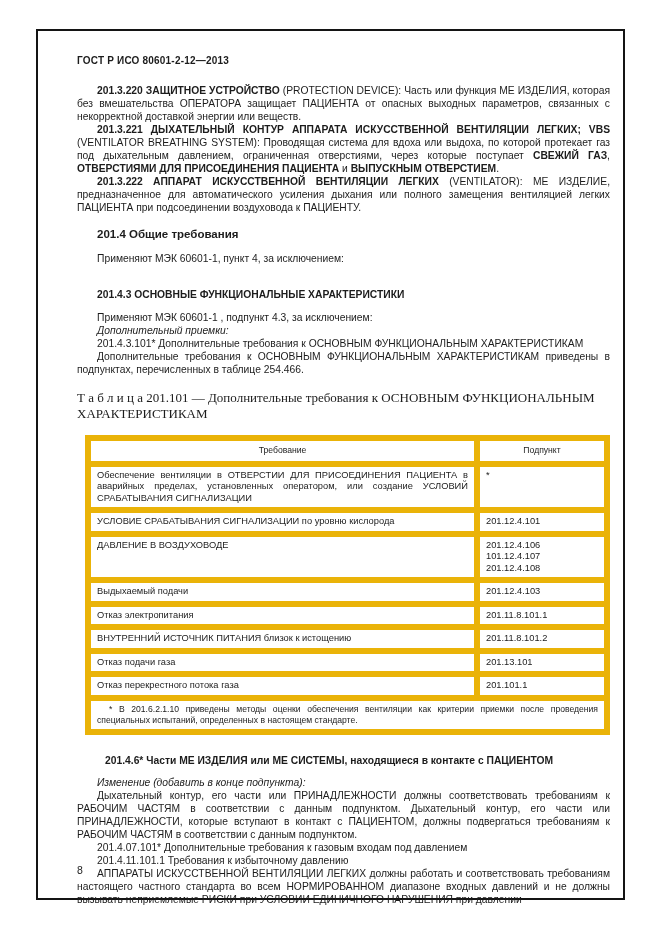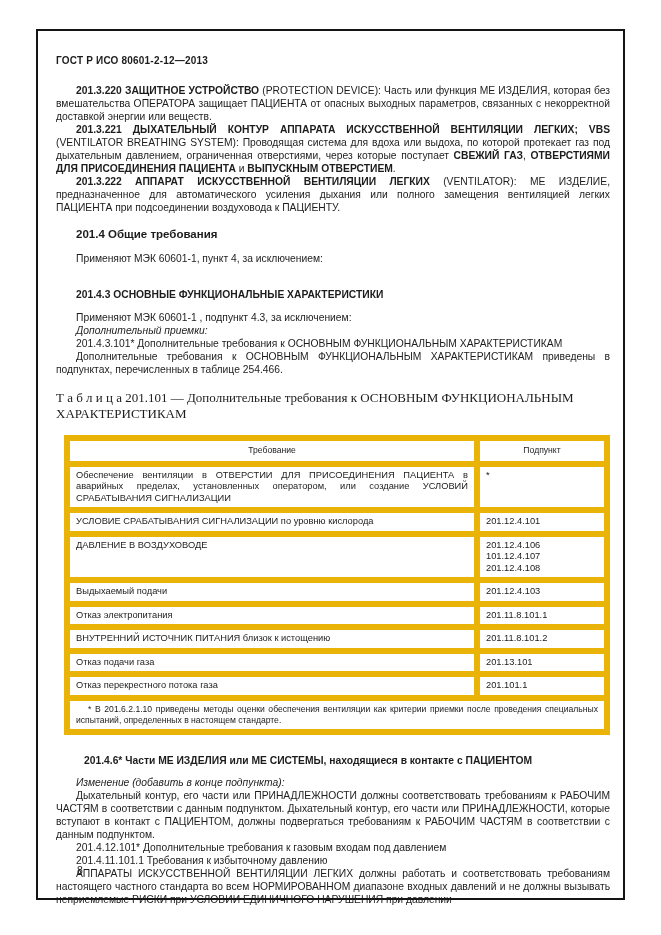--- a/index.html
+++ b/index.html
@@ -9,21 +9,21 @@
     font-family:"Liberation Sans", sans-serif;
     color:#1c1c1c;
     -webkit-font-smoothing:antialiased;
   }
   .frame {
     position:absolute;
     left:36px; top:29px;
     width:589px; height:871px;
     border:2px solid #141414;
     background:#ffffff;
-    padding:24px 13px 0 18px;
+    padding:24px 13px 0 39px;
   }
   .doc-header {
     font-weight:bold;
     font-size:10px;
     letter-spacing:.2px;
     margin-bottom:18px;
   }
   p.body {
     font-size:10.3px;
     line-height:13px;
@@ -158,19 +158,19 @@
       <tr>
         <td class="cell-footnote" colspan="2">* В 201.6.2.1.10 приведены методы оценки обеспечения вентиляции как критерии приемки после проведения специальных испытаний, определенных в настоящем стандарте.</td>
       </tr>
     </tbody>
   </table>
 
   <h3 class="clause46">201.4.6* Части МЕ ИЗДЕЛИЯ или МЕ СИСТЕМЫ, находящиеся в контакте с ПАЦИЕНТОМ</h3>
 
   <p class="body indent i">Изменение (добавить в конце подпункта):</p>
   <p class="body indent">Дыхательный контур, его части или ПРИНАДЛЕЖНОСТИ должны соответствовать требованиям к РАБОЧИМ ЧАСТЯМ в соответствии с данным подпунктом. Дыхательный контур, его части или ПРИНАДЛЕЖНОСТИ, которые вступают в контакт с ПАЦИЕНТОМ, должны подвергаться требованиям к РАБОЧИМ ЧАСТЯМ в соответствии с данным подпунктом.</p>
-  <p class="body indent">201.4.12.101* Дополнительные требования к газовым входам под давлением</p>
+  <p class="body indent">201.4.07.101* Дополнительные требования к газовым входам под давлением</p>
   <p class="body indent">201.4.11.101.1 Требования к избыточному давлению</p>
   <p class="body indent">АППАРАТЫ ИСКУССТВЕННОЙ ВЕНТИЛЯЦИИ ЛЕГКИХ должны работать и соответствовать требованиям настоящего частного стандарта во всем НОРМИРОВАННОМ диапазоне входных давлений и не должны вызывать неприемлемые РИСКИ при УСЛОВИИ ЕДИНИЧНОГО НАРУШЕНИЯ при давлении</p>
 
   <div class="page-number">8</div>
 
 </div>
 
 </body></html>

